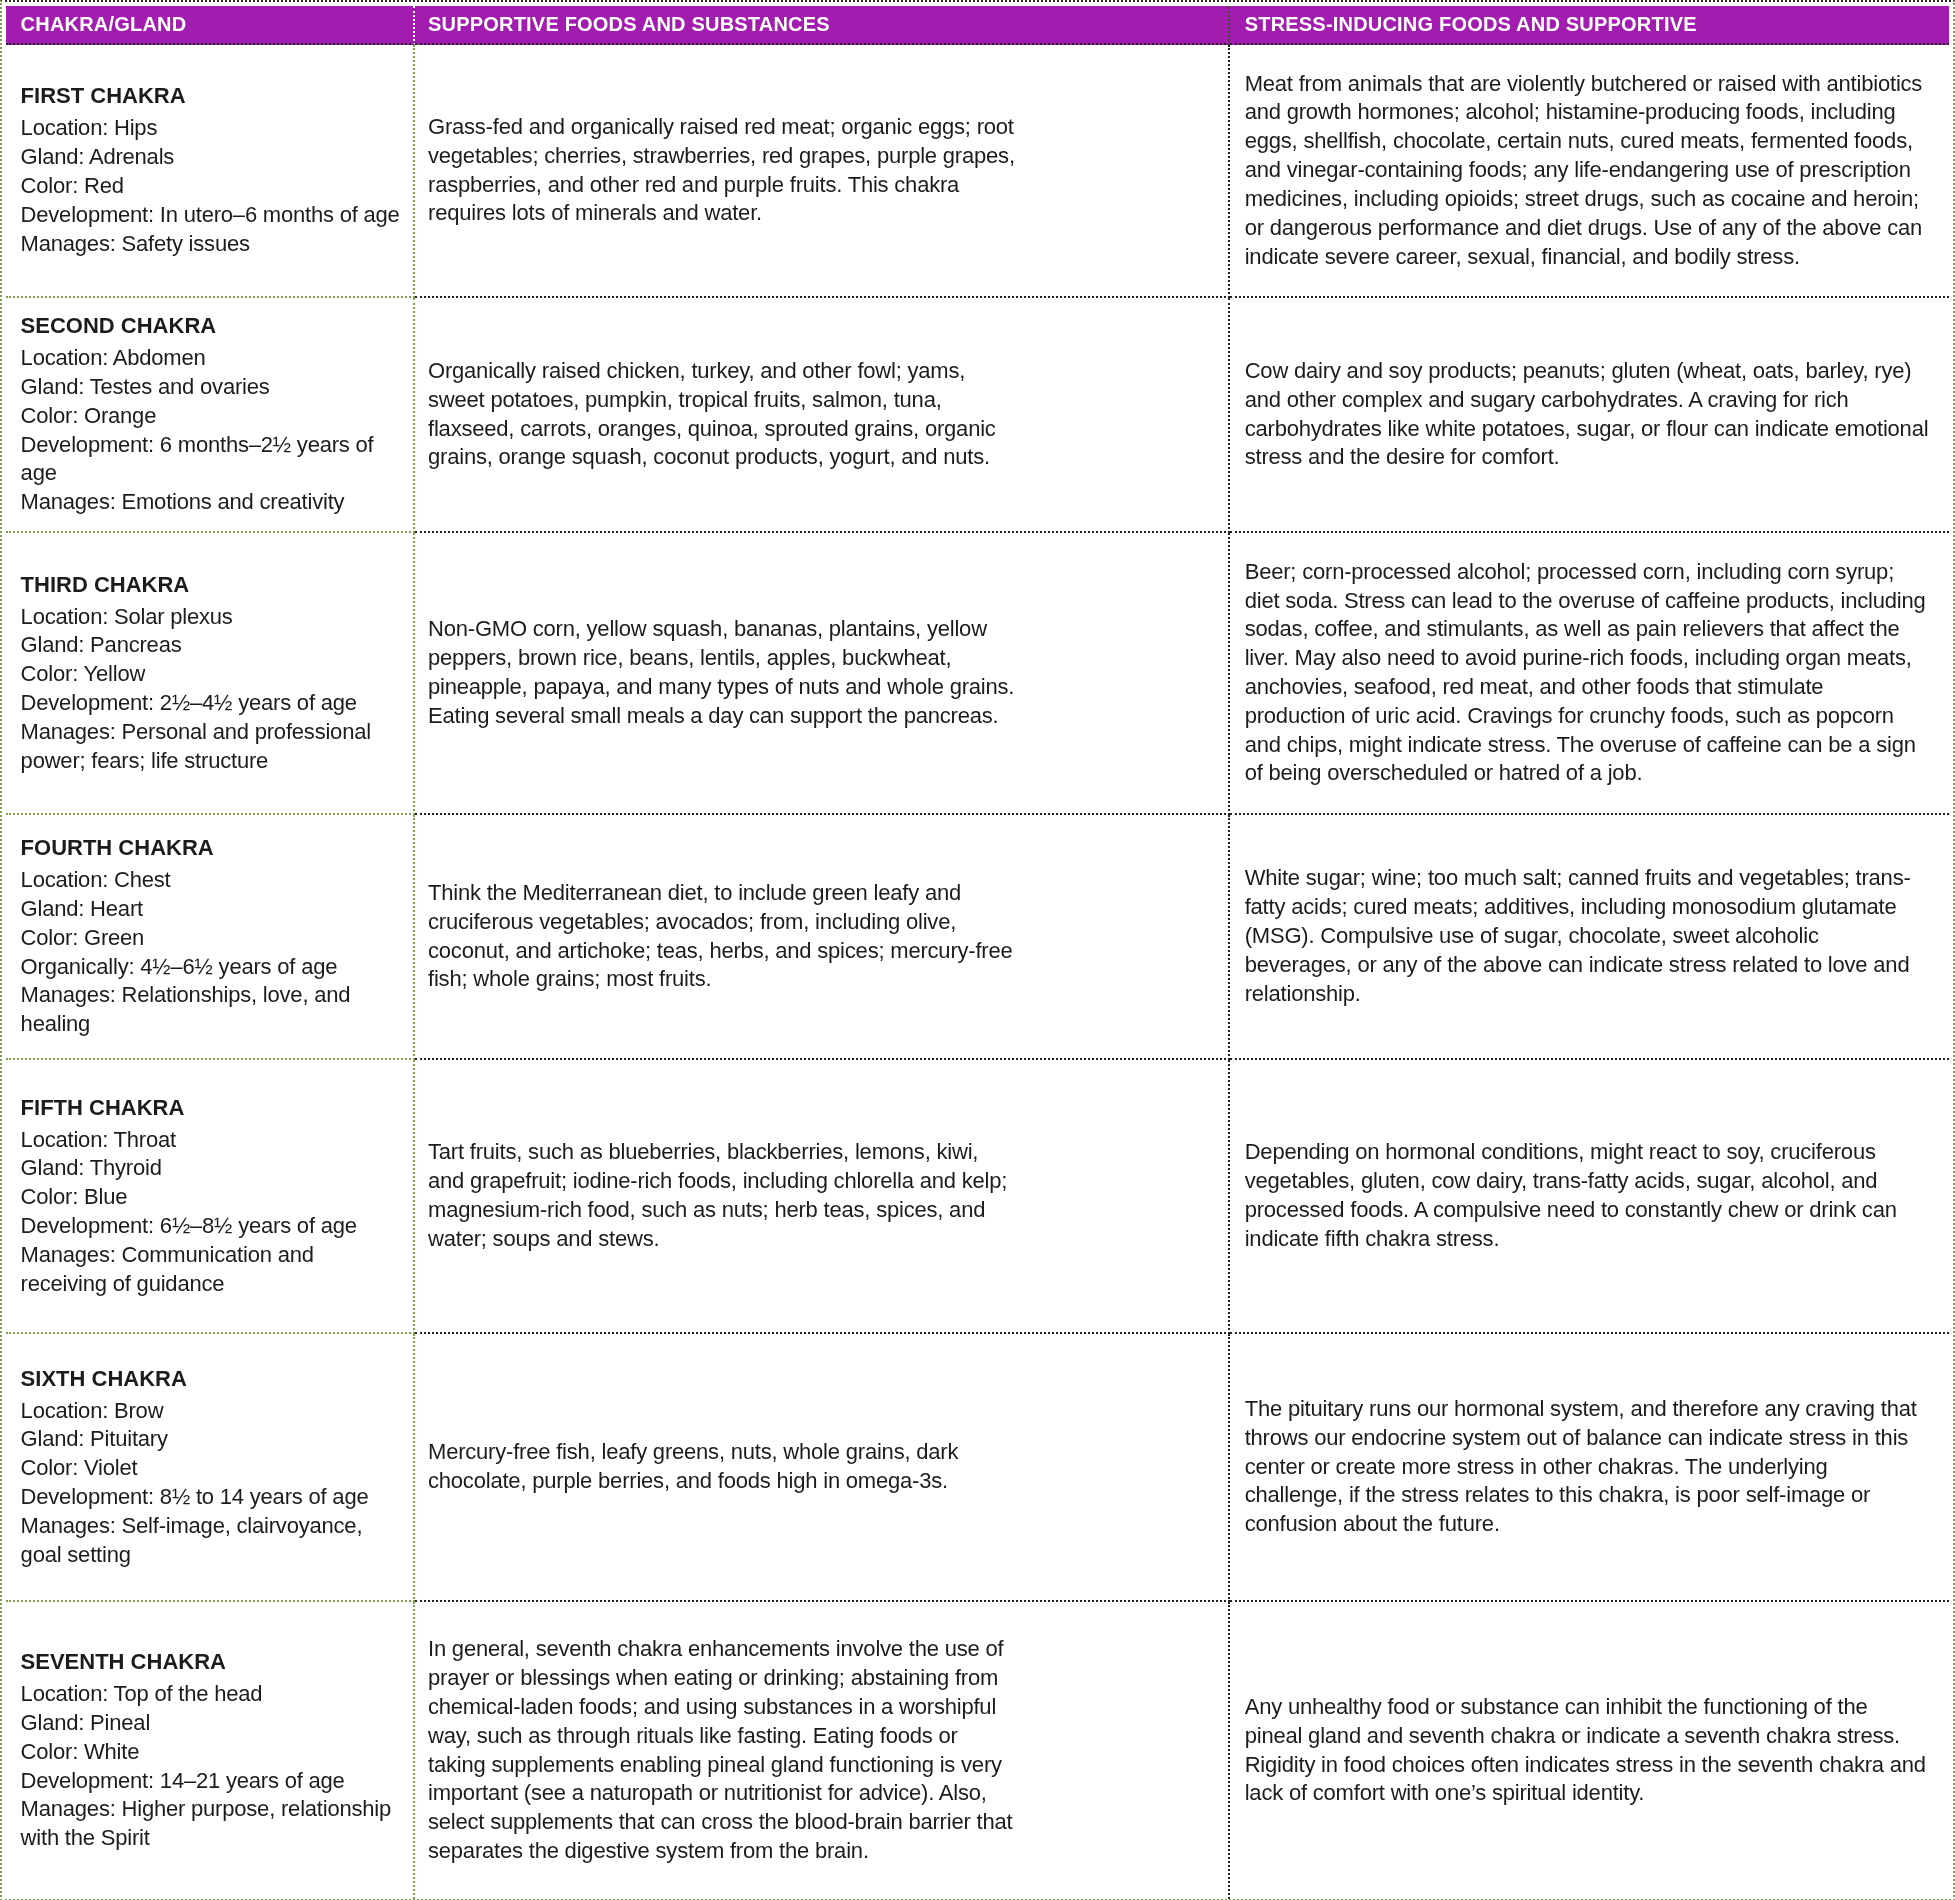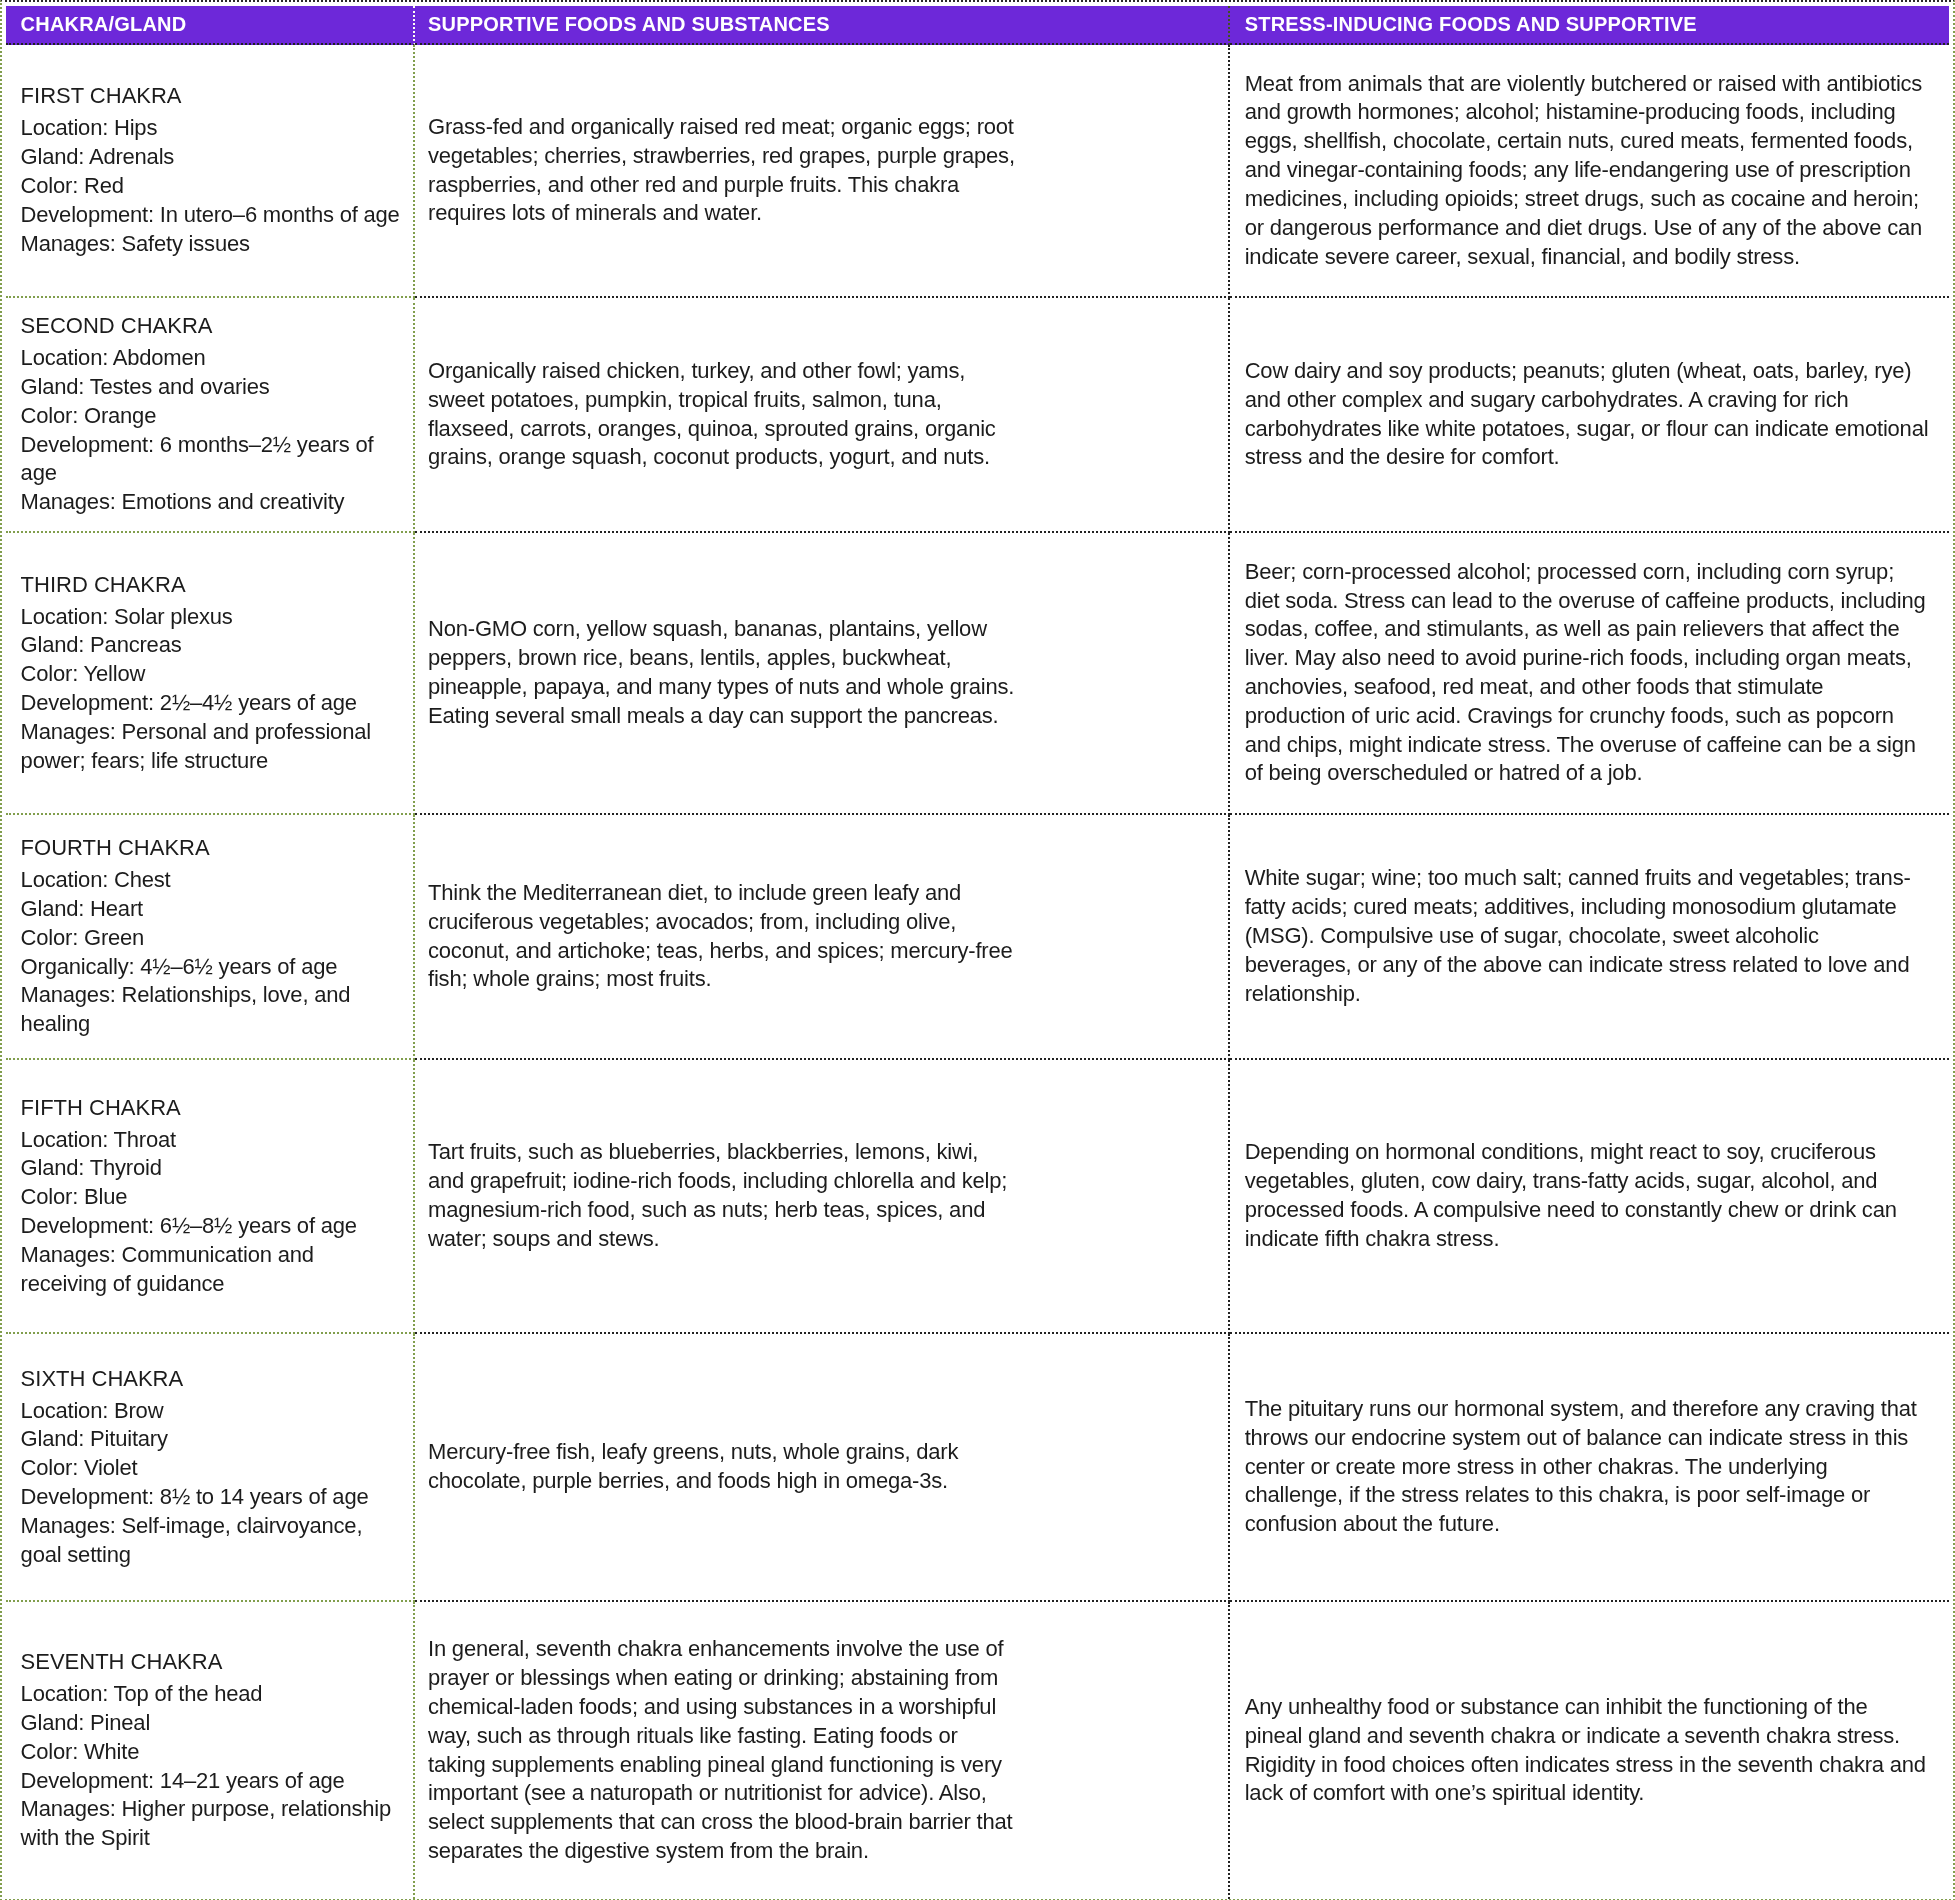--- a/index.html
+++ b/index.html
@@ -14,21 +14,21 @@
     border: 2.4px dotted #819e4d;
     border-top: 2.4px dotted #2a2a2a;
     padding: 4px 4px 0 4px;
   }
   .grid {
     display: grid; width: 100%; height: 100%;
     grid-template-columns: 21.05% 41.95% 37%;
     grid-template-rows: 39px 253px 235px 282px 245px 274px 268px auto;
   }
   .hcell {
-    background: #6d28d9; color: #ffffff;
+    background: #a21caf; color: #ffffff;
     font-weight: 700; font-size: 20px; letter-spacing: 0.2px;
     display: flex; align-items: center;
     padding-left: 14.6px;
     border-bottom: 2.8px dotted #222222;
   }
   .h1 { border-right: 2.4px dotted #fffdf5; }
   .h2 { border-right: 2.4px dotted #42521f; padding-left: 13px; text-align: center; }
   .h3 { padding-left: 14.6px; }
   .cell {
     display: flex; flex-direction: column; justify-content: center;
@@ -42,21 +42,21 @@
   .c2 {
     padding: 12px 211px 12px 13px;
     border-right: 2.4px dotted #222222;
     border-bottom: 2.4px dotted #222222;
   }
   .c3 {
     padding: 12px 20px 12px 14.6px;
     border-bottom: 2.4px dotted #222222;
   }
   .nb { border-bottom: none; }
-  .title { font-weight: 400; font-size: 22px; margin-bottom: 3.2px; letter-spacing: 0; }
+  .title { font-weight: 700; font-size: 22px; margin-bottom: 3.2px; letter-spacing: 0; }
 </style>
 </head>
 <body>
 
 <div class="frame">
   <div class="grid">
 
     <div class="hcell h1">
         <span>CHAKRA/GLAND</span>
       </div>

